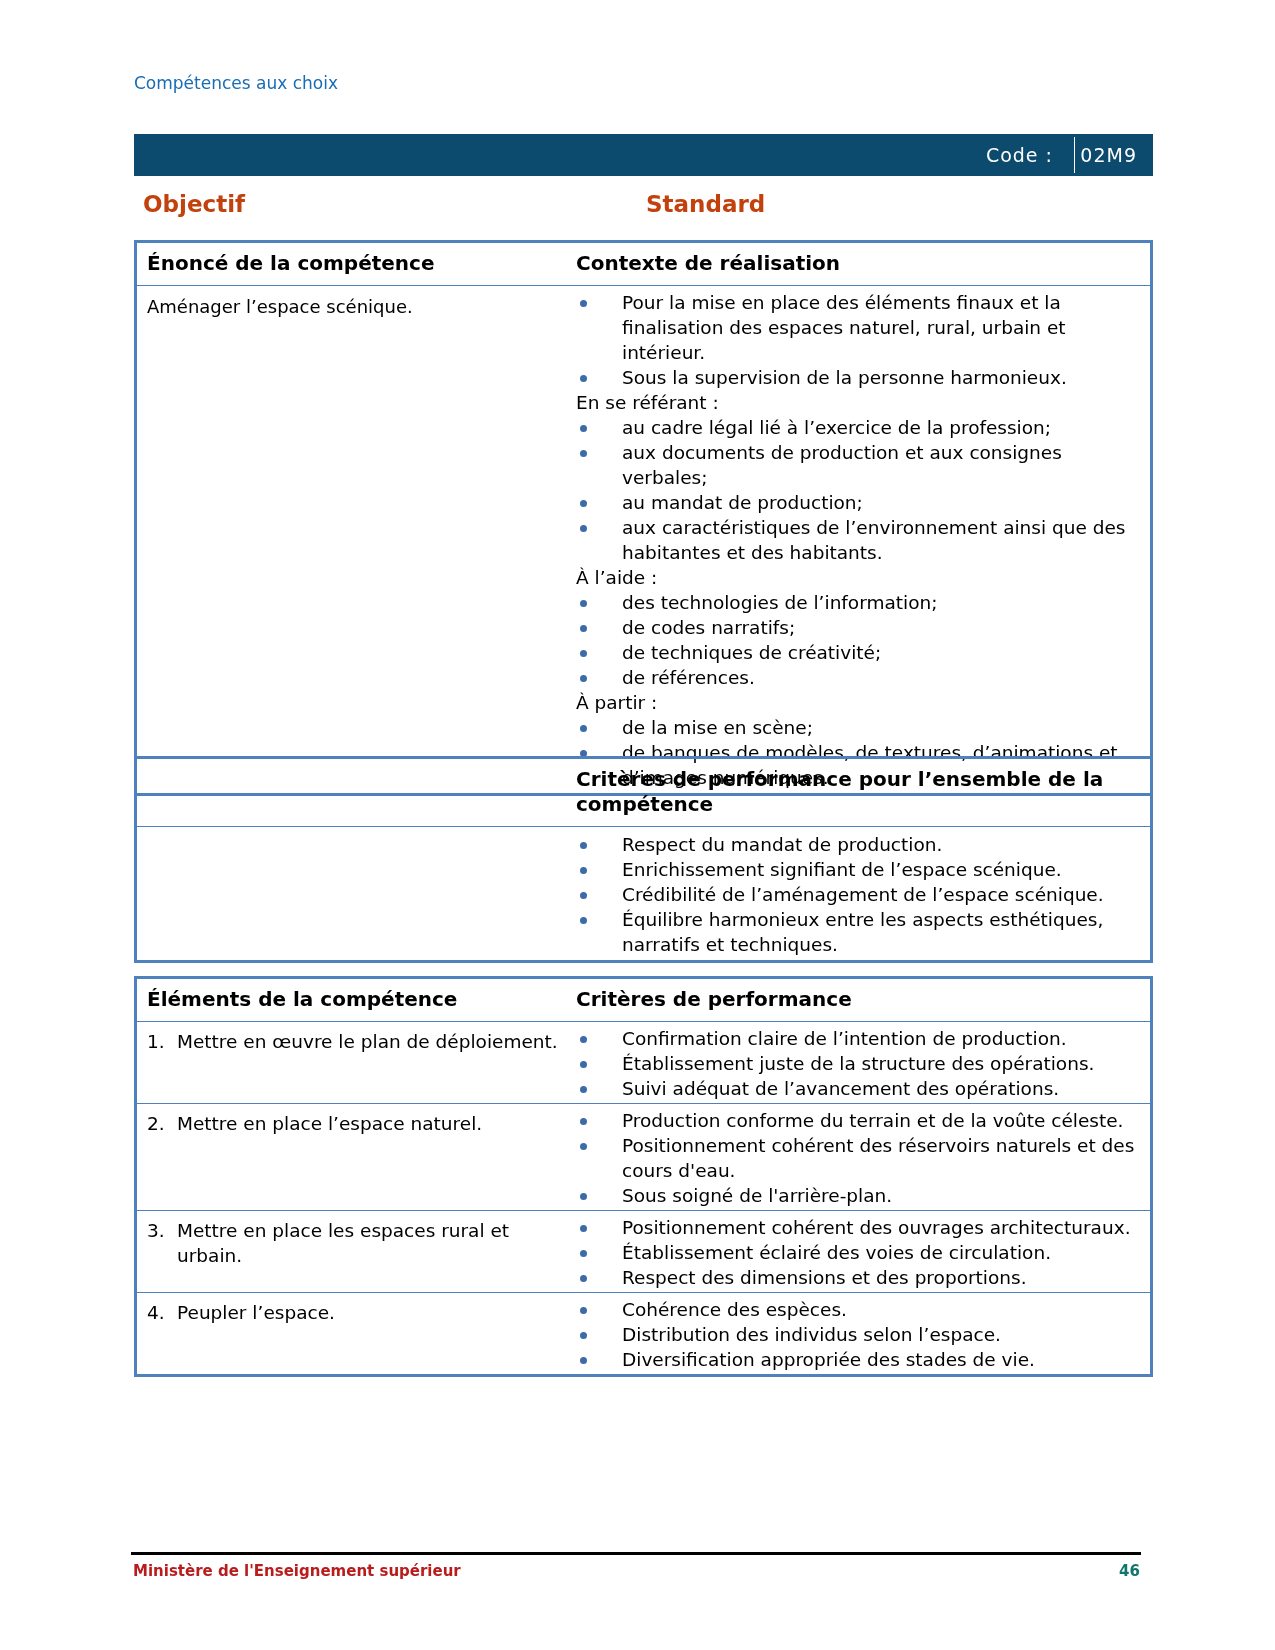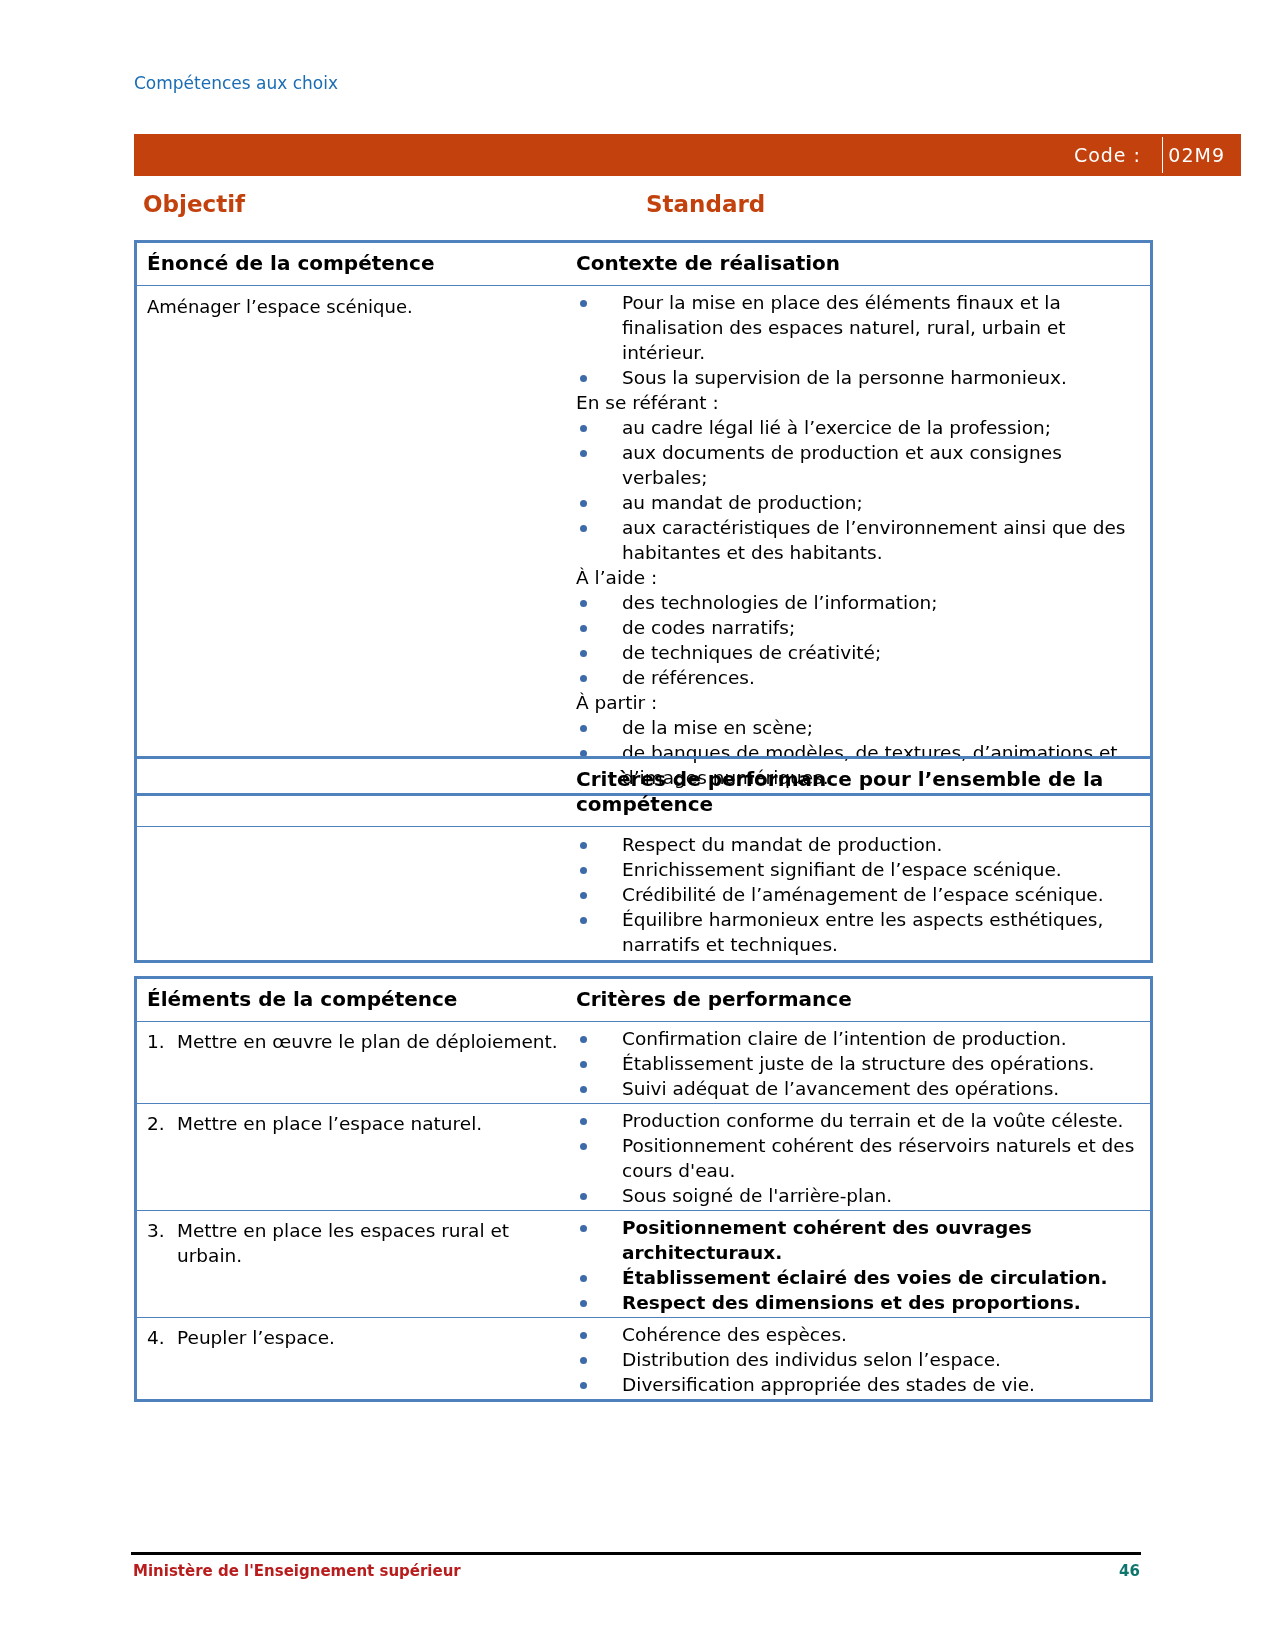--- a/index.html
+++ b/index.html
@@ -1,20 +1,20 @@
 <!DOCTYPE html>
 <html><head>
 <meta charset="utf-8">
 <style>
   html, body { margin: 0; padding: 0; background: #ffffff; }
   body { width: 1275px; height: 1650px; position: relative; overflow: hidden;
          font-family: "DejaVu Sans", sans-serif; color: #000; }
   .running-head { position: absolute; left: 134px; top: 73px; font-size: 17px; color: #1a6db5; }
-  .code-banner { position: absolute; left: 134px; top: 134px; width: 1107px; height: 42px;
-                 background: #c2410c; color: #fff; }
+  .code-banner { position: absolute; left: 134px; top: 134px; width: 1019px; height: 42px;
+                 background: #0c4a6e; color: #fff; }
   .code-banner .code-label { position: absolute; right: 100px; top: 10px; font-size: 19px; letter-spacing: 1px; }
   .code-banner .code-sep { position: absolute; right: 78px; top: 3px; width: 1px; height: 36px; background: #fff; }
   .code-banner .code-value { position: absolute; right: 16px; top: 10px; font-size: 19px; letter-spacing: 1px; }
   .sec-head { position: absolute; top: 191px; font-size: 23px; font-weight: bold; color: #c2410c; }
   .sec-objectif { left: 143px; }
   .sec-standard { left: 646px; }
   .tbl { position: absolute; left: 134px; width: 1013px; border: 3px solid #4f81bd; }
   .row { display: flex; border-top: 1.5px solid #4f81bd; }
   .row:first-child { border-top: none; }
   .c1 { width: 430px; padding: 6px 0 6px 10px; box-sizing: border-box; }
@@ -138,21 +138,21 @@
     </div>
   </div>
 
   <div class="row">
     <div class="c1" style="padding-top:7px;">
       <div class="num">
           <span class="n">3.</span>
           <span>Mettre en place les espaces rural et urbain.</span>
         </div>
     </div>
-    <div class="c2" style="padding-top:4px;padding-bottom:2px;font-weight:bold;">
+    <div class="c2" style="padding-top:4px;padding-bottom:2px;">
       <ul class="bl">
         <li>Positionnement cohérent des ouvrages architecturaux.</li>
         <li>Établissement éclairé des voies de circulation.</li>
         <li>Respect des dimensions et des proportions.</li>
       </ul>
     </div>
   </div>
 
   <div class="row">
     <div class="c1" style="padding-top:7px;">

